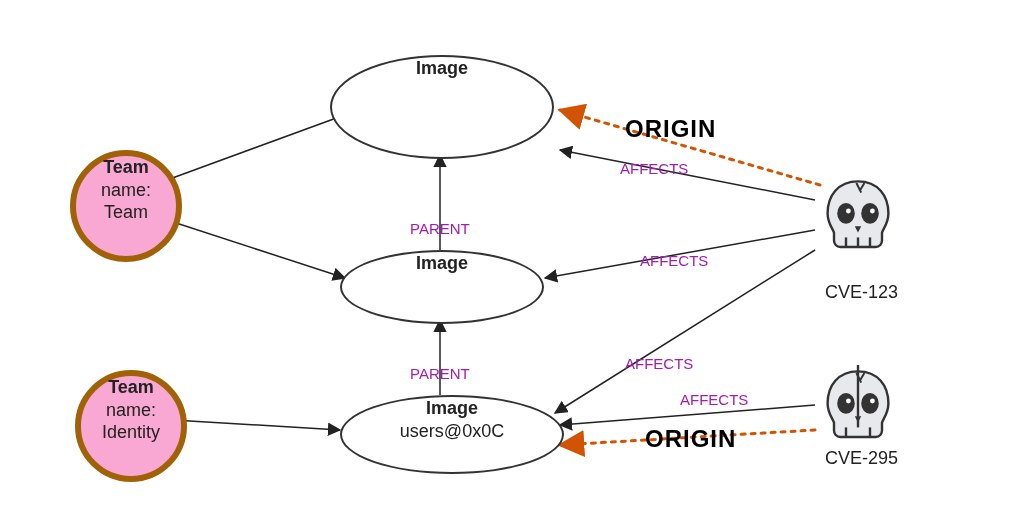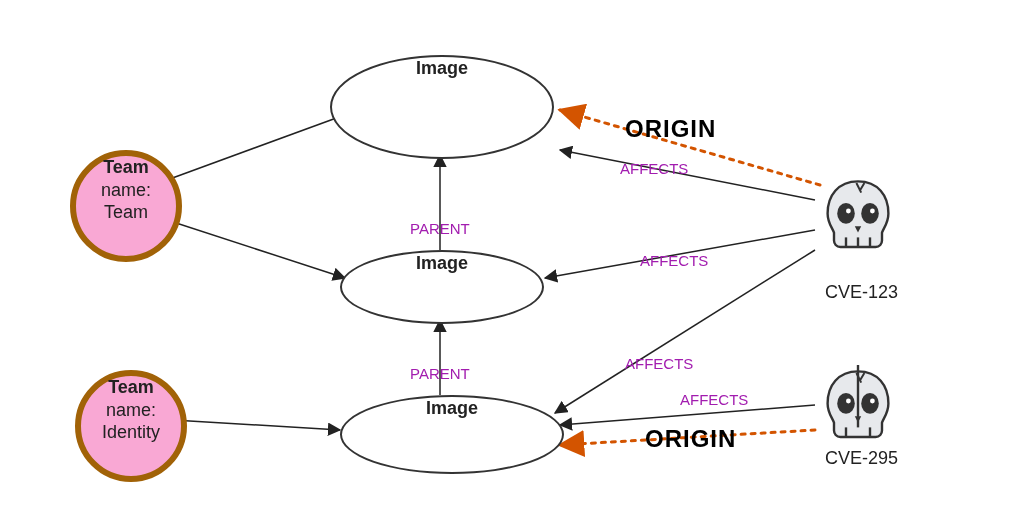--- a/index.html
+++ b/index.html
@@ -116,20 +116,21 @@
 <div class="node image-node" style="left:330px; top:55px; width:220px; height:100px;">
   <span class="line1">Image</span>
 </div>
 
 <div class="node image-node" style="left:340px; top:250px; width:200px; height:70px;">
   <span class="line1">Image</span>
 </div>
 
 <div class="node image-node" style="left:340px; top:395px; width:220px; height:75px;">
   <span class="line1">Image</span>
+  <span class="line2">users@0x0C</span>
 </div>
 
 <div class="skull" style="left:818px; top:175px;">
   <svg width="80" height="80" viewBox="0 0 100 100">
     <path d="M50 8 C25 8 12 26 12 48 C12 60 18 66 20 72 L20 82 C20 86 23 90 28 90 L72 90 C77 90 80 86 80 82 L80 72 C82 66 88 60 88 48 C88 26 75 8 50 8 Z" fill="#e7e9ec" stroke="#333" stroke-width="3"></path>
     <ellipse cx="35" cy="48" rx="11" ry="13" fill="#333"></ellipse>
     <ellipse cx="65" cy="48" rx="11" ry="13" fill="#333"></ellipse>
     <circle cx="38" cy="45" r="3" fill="#fff"></circle>
     <circle cx="68" cy="45" r="3" fill="#fff"></circle>
     <path d="M46 64 L50 72 L54 64 Z" fill="#333"></path>

